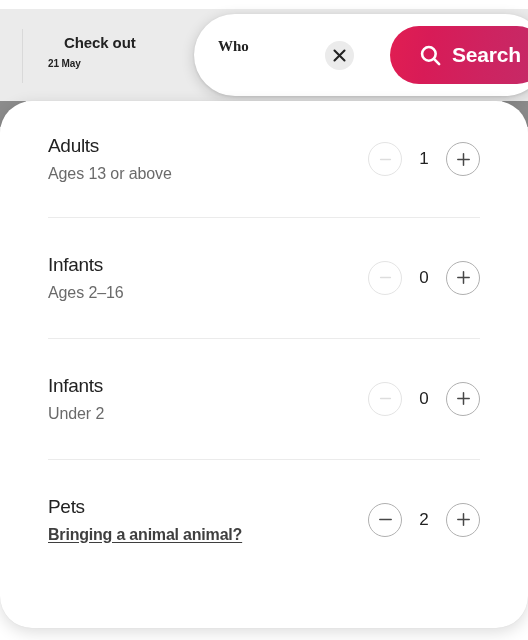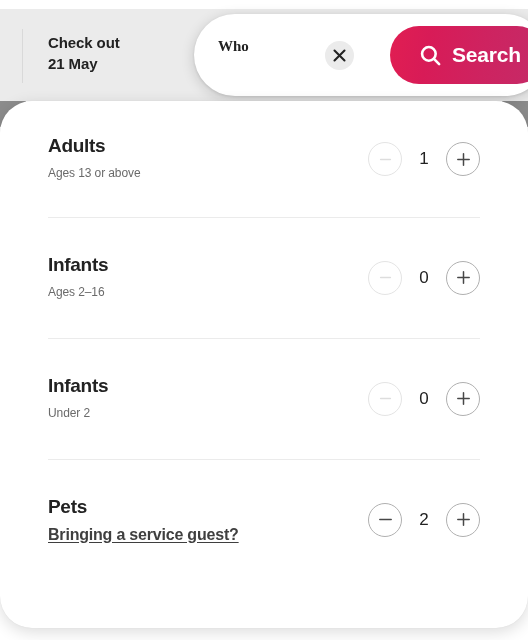--- a/index.html
+++ b/index.html
@@ -51,23 +51,24 @@
     left: 48px;
     top: 24px;
     width: 150px;
   }
   .checkout-label {
     font-size: 15px;
     font-weight: bold;
     color: #222222;
     line-height: 20px;
     letter-spacing: -0.1px;
+    margin-left: 16px;
   }
   .checkout-value {
-    font-size: 15px;
+    font-size: 10px;
     font-weight: bold;
     color: #222222;
     line-height: 22px;
     letter-spacing: -0.1px;
   }
 
   
   .search-pill {
     position: absolute;
     top: 14px;
@@ -179,27 +180,27 @@
     top: 0; left: 0; right: 0;
     height: 1px;
     background: #ebebeb;
   }
   .guest-row:first-child { height: 116px; }
 
   .row-text { display: flex; flex-direction: column; gap: 5px; }
 
   .row-title {
     font-size: 19px;
-    font-weight: bold;
+    font-weight: normal;
     color: #222222;
     letter-spacing: -0.3px;
     line-height: 24px;
   }
   .row-sub {
-    font-size: 12px;
+    font-size: 16px;
     font-weight: normal;
     color: #6a6a6a;
     letter-spacing: -0.1px;
     line-height: 21px;
   }
   .row-sub-link {
     font-size: 16px;
     font-weight: bold;
     color: #3f3f3f;
     text-decoration: underline;
@@ -351,21 +352,21 @@
             <path d="M7.5 1.8 V13.2 M1.8 7.5 H13.2" stroke="#474747" stroke-width="1.5" stroke-linecap="round"></path>
           </svg>
         </span>
       </button>
     </div>
   </div>
 
   <div class="guest-row">
     <div class="row-text">
       <div class="row-title">Pets</div>
-      <a class="row-sub-link">Bringing a service guest?</a>
+      <a class="row-sub-link">Bringing a animal animal?</a>
     </div>
     <div class="stepper">
       <button class="step-btn enabled">
         <span>
           <svg width="15" height="15" viewBox="0 0 15 15" aria-hidden="true">
             <path d="M1.8 7.5 H13.2" stroke="#474747" stroke-width="1.5" stroke-linecap="round"></path>
           </svg>
         </span>
       </button>
       <span class="step-value">2</span>

